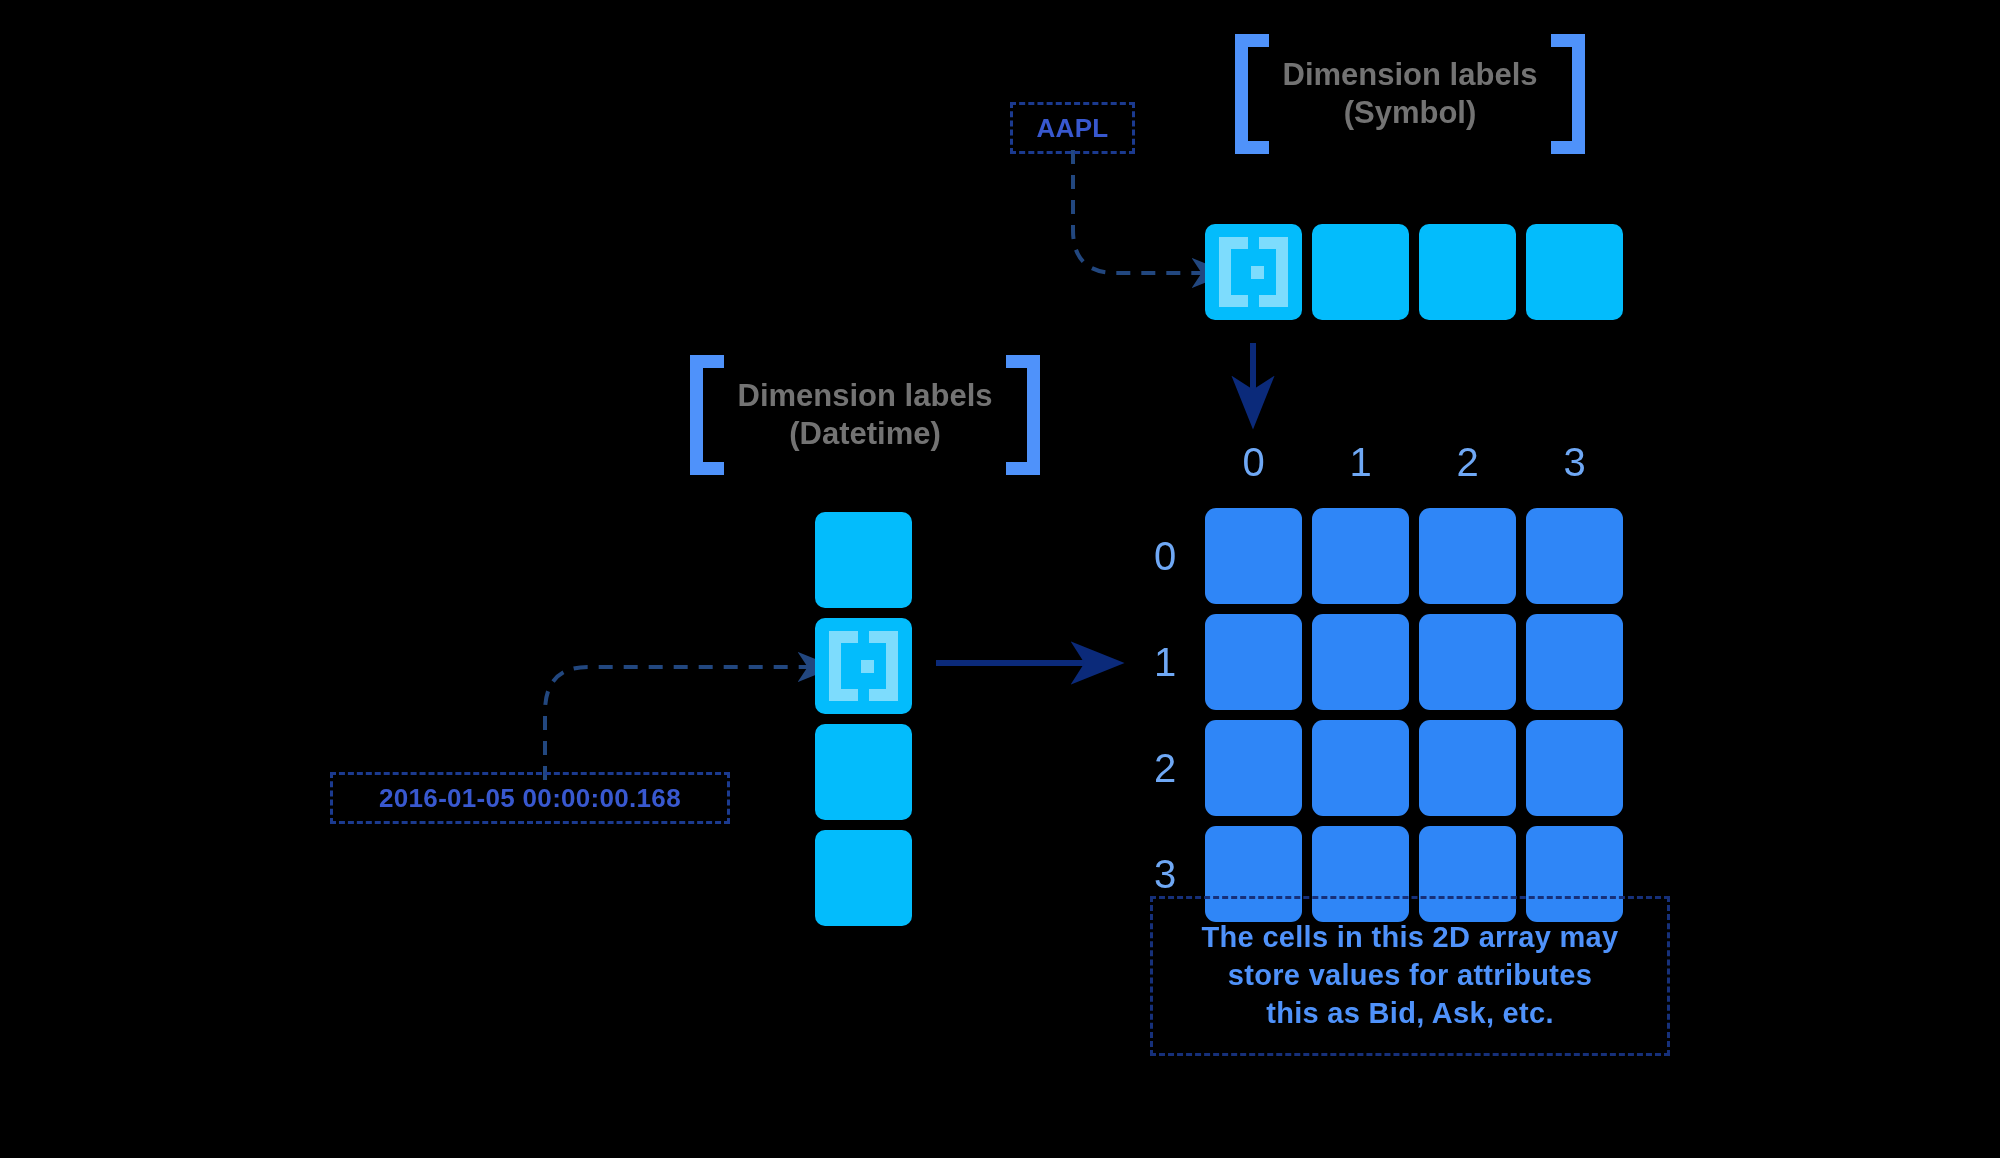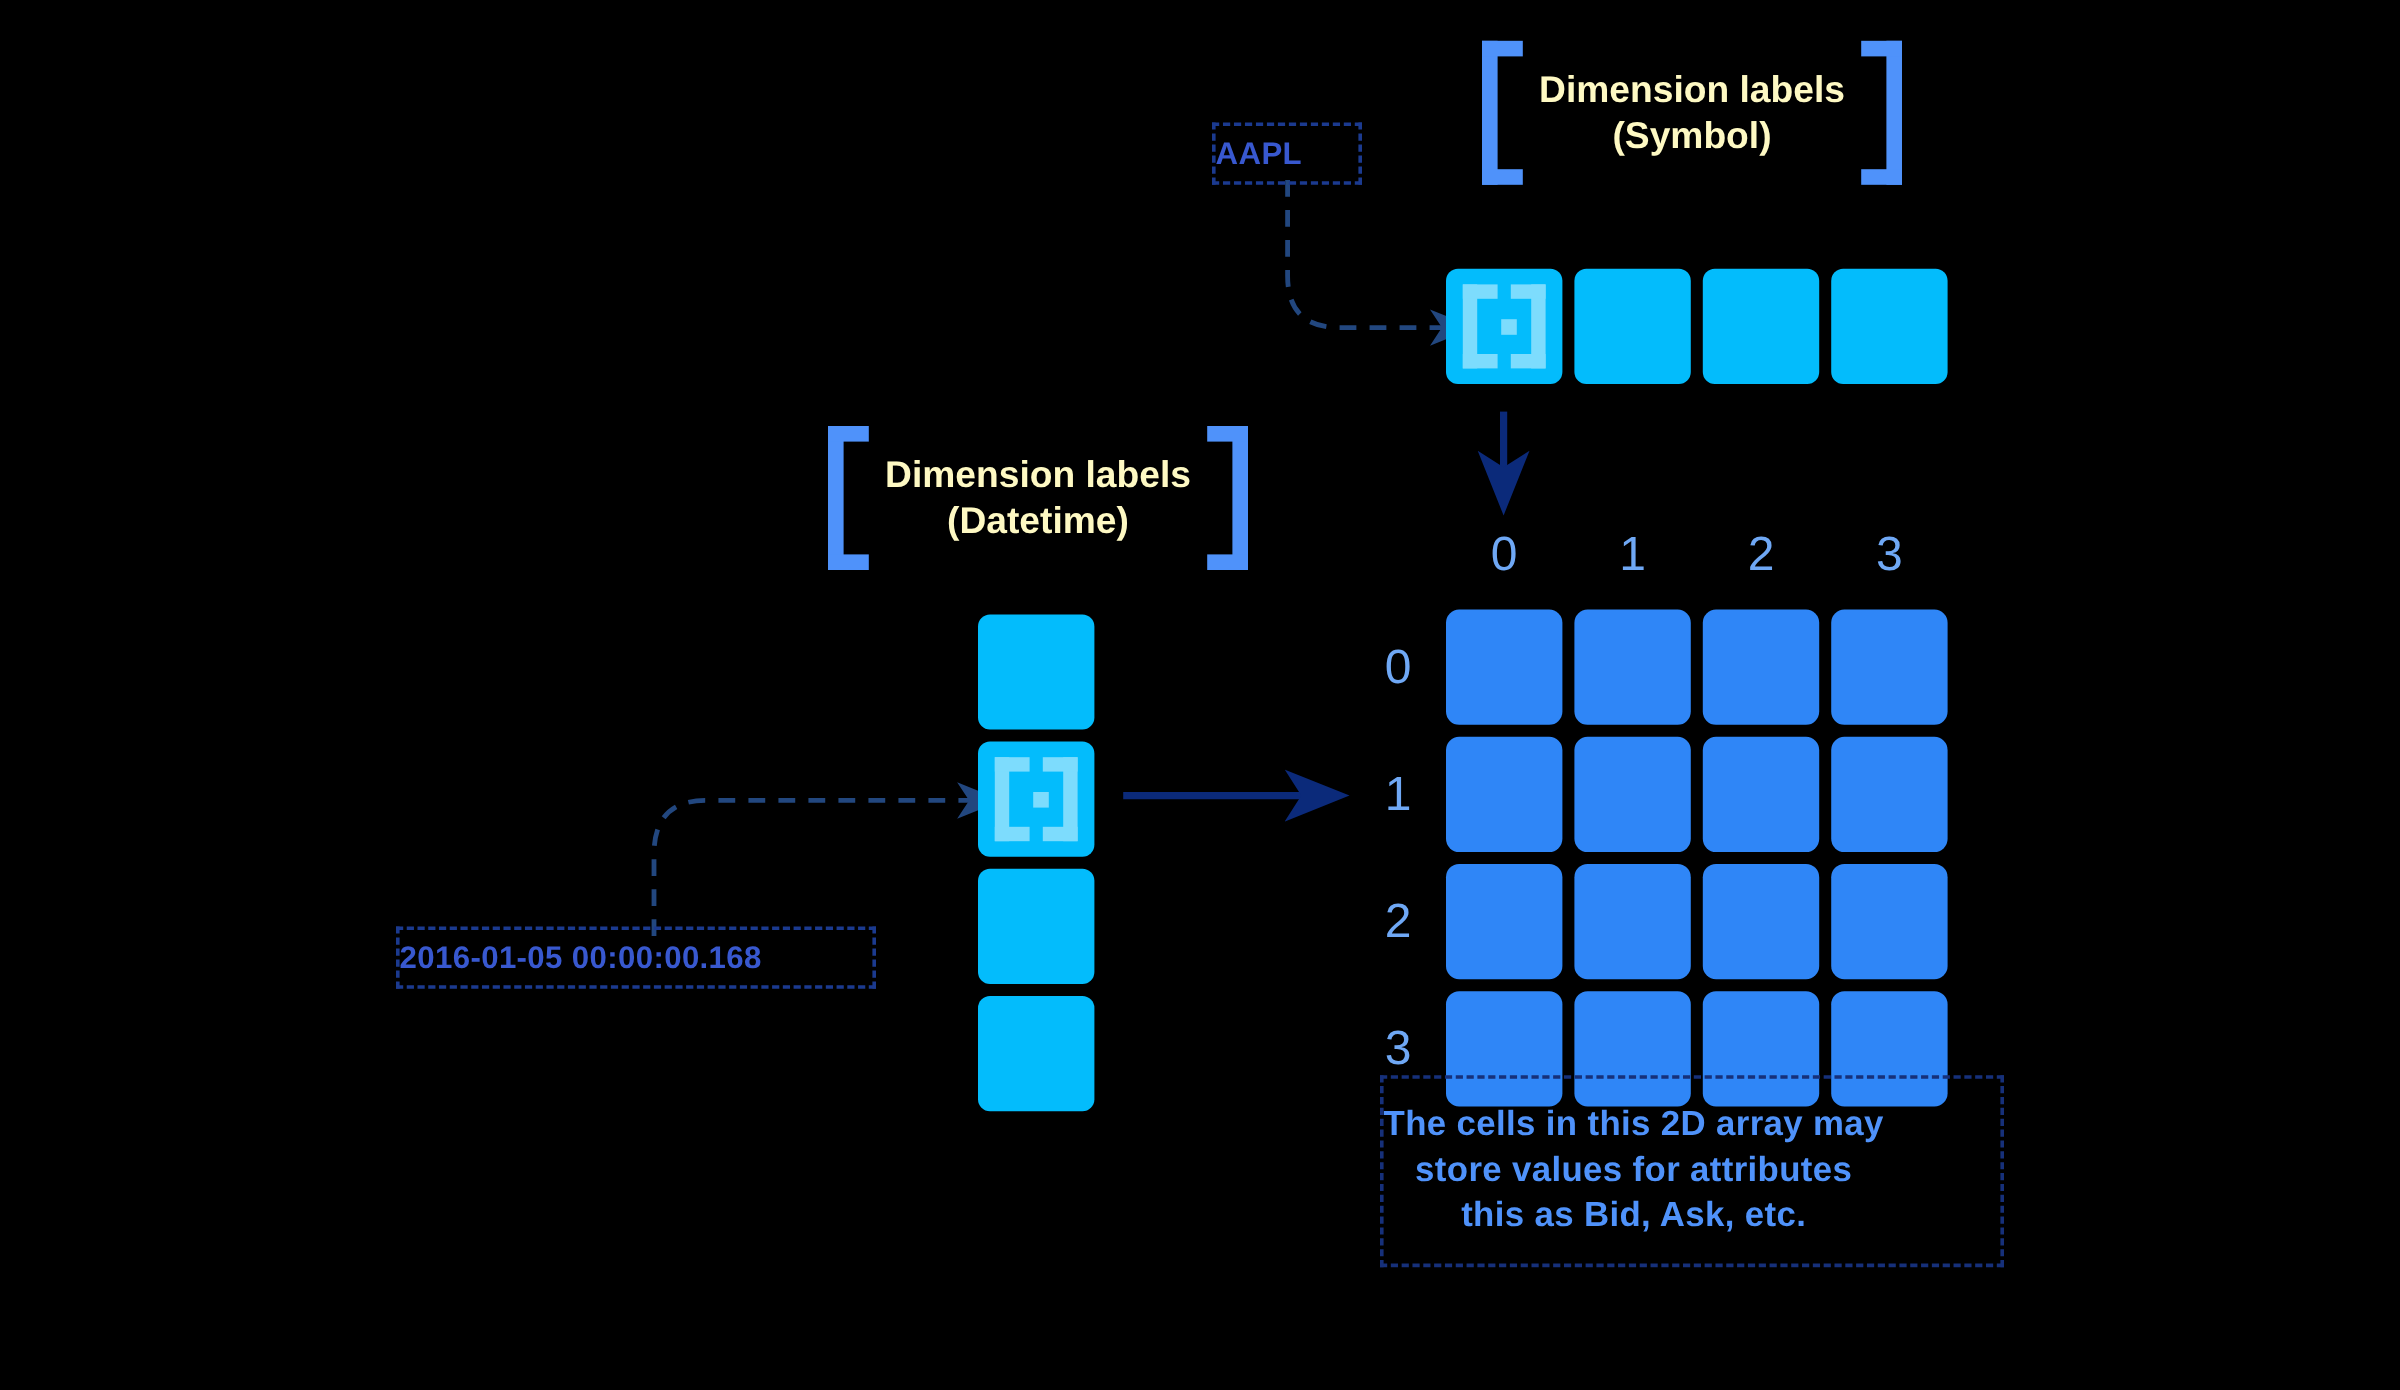--- a/index.html
+++ b/index.html
@@ -46,35 +46,36 @@
     box-shadow: 0 107px 0 0 #4f92fa;
   }
   .brk-right::before {
     right: 0; top: 0; bottom: 0; width: 13px;
   }
   .brk-right::after {
     right: 0; width: 34px; height: 13px; top: 0;
     box-shadow: 0 107px 0 0 #4f92fa;
   }
   .dimlabel .dimtext {
-    color: #fef9c3;
+    color: #737373;
     font-weight: bold;
     font-size: 31px;
     line-height: 1.22;
     text-align: center;
     padding: 0 14px;
     white-space: pre-line;
   }
 
   
   .callout {
     position: absolute;
     border: 3px dashed #1b3a8f;
     display: flex;
     align-items: center;
+    justify-content: center;
     box-sizing: border-box;
   }
   .callout-text {
     color: #3858cf;
     font-size: 26px;
     font-weight: bold;
     letter-spacing: .3px;
   }
   .callout-note {
     border: 3px dashed #16307a;

